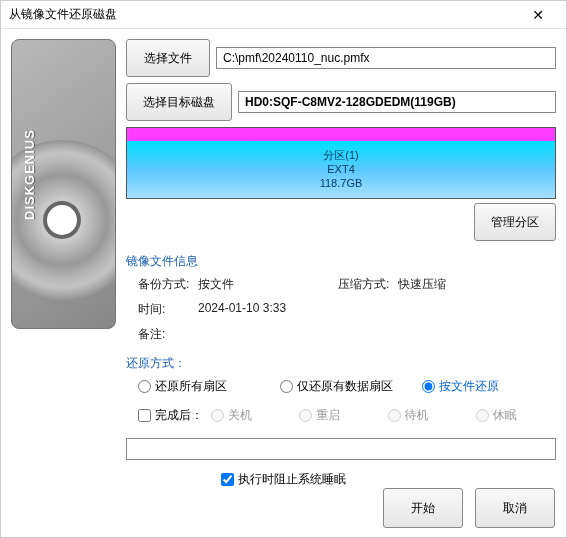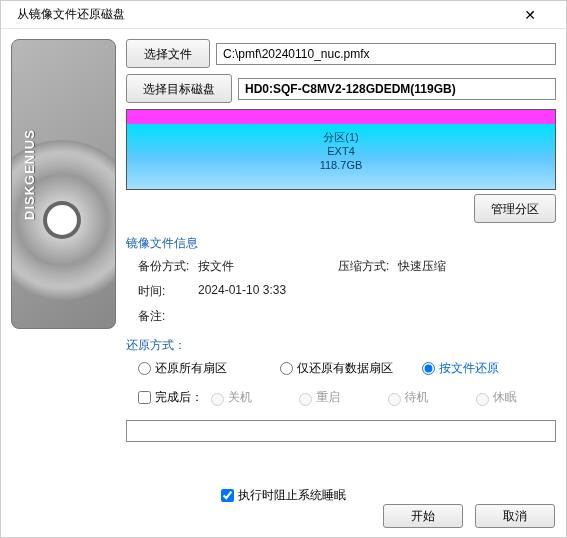--- a/index.html
+++ b/index.html
@@ -1,61 +1,61 @@
 <!DOCTYPE html>
 <html><head>
   <meta charset="utf-8">
   <style>
     * { margin: 0; padding: 0; box-sizing: border-box; font-family: "Microsoft YaHei", sans-serif; font-size: 12px; }
     body { background: #fff; width: 567px; height: 538px; overflow: hidden; border: 1px solid #ccc; }
     
-    .titlebar { height: 28px; background: #fff; display: flex; align-items: center; padding: 0 16px; border-bottom: 1px solid #e5e5e5; }
+    .titlebar { height: 28px; background: #fff; display: flex; align-items: center; padding: 0 8px; border-bottom: 1px solid #e5e5e5; }
     .titlebar-text { flex: 1; font-size: 12px; }
     .titlebar-close { width: 40px; text-align: center; cursor: pointer; font-size: 14px; }
     
     .content { display: flex; padding: 10px; gap: 10px; }
     
     .left-panel { width: 105px; }
     .disk-image { width: 105px; height: 290px; background: linear-gradient(145deg, #b8b8b8, #888); border-radius: 8px; position: relative; overflow: hidden; border: 1px solid #777; }
     .platter { position: absolute; left: -30px; top: 100px; width: 160px; height: 160px; border-radius: 50%; background: radial-gradient(#ddd 10%, #999 40%, #ccc 60%, #888); box-shadow: inset 0 0 20px rgba(0,0,0,0.4); }
     .platter::after { content:''; position:absolute; left:50%; top:50%; width:30px; height:30px; border-radius:50%; background:#fff; transform:translate(-50%,-50%); box-shadow:0 0 0 4px #666; }
     .brand { position: absolute; top: 180px; left: 10px; color: #fff; font-weight: bold; font-size: 13px; transform: rotate(-90deg); transform-origin: left top; letter-spacing: 1px; text-shadow: 0 1px 1px rgba(0,0,0,0.5); }
     
     .right-panel { flex: 1; }
     
     .row { display: flex; align-items: center; margin-bottom: 6px; gap: 6px; }
-    .btn { height: 29px; padding: 0 16px; background: linear-gradient(#f9f9f9,#e5e5e5); border: 1px solid #888; border-radius: 3px; cursor: pointer; text-align: center; line-height: 20px; }
+    .btn { height: 38px; padding: 0 16px; background: linear-gradient(#f9f9f9,#e5e5e5); border: 1px solid #888; border-radius: 3px; cursor: pointer; text-align: center; line-height: 20px; }
     .btn-sm { min-width: 84px; }
     .text-field { flex: 1; height: 22px; border: 1px solid #888; padding: 0 6px; line-height: 20px; background: #fff; }
     
-    .partition-bar { margin-top: 4px; border: 1px solid #555; background: linear-gradient(to bottom, #ff3cff 0%, #ff3cff 18%, #00e0ff 18%, #5cc8ff 60%, #a5e0ff 100%); height: 81px; position: relative; text-align: center; padding-top: 20px; color: #003a5c; }
+    .partition-bar { margin-top: 4px; border: 1px solid #555; background: linear-gradient(to bottom, #ff3cff 0%, #ff3cff 18%, #00e0ff 18%, #5cc8ff 60%, #a5e0ff 100%); height: 72px; position: relative; text-align: center; padding-top: 20px; color: #003a5c; }
     .partition-bar div { line-height: 14px; font-size: 11px; }
     
     .row-right { display: flex; justify-content: flex-end; margin-top: 4px; align-items: center; }
     
     .section-title { color: #1a5fb4; margin: 12px 0 6px 0; }
     
     .info-grid { padding-left: 12px; }
     .info-row { display: flex; margin-bottom: 8px; }
     .info-label { width: 60px; color: #222; }
     .info-val { width: 140px; color: #222; }
     
     .restore-mode { display: flex; padding-left: 12px; gap: 8px; margin-bottom: 12px; justify-content: space-between; }
     .radio-item { display: flex; align-items: center; gap: 4px; flex: 1; }
     .radio-item input[type=radio] { margin: 0; }
     .radio-selected { color: #0066dd; font-weight: 500; }
     
     .after-row { display: flex; align-items: center; padding-left: 12px; gap: 8px; margin-bottom: 14px; }
-    .muted { color: #999; align-items: flex-end; }
+    .muted { color: #999; }
     
     .progress { height: 22px; border: 1px solid #888; background: #fff; margin: 4px 0 0 0; }
     
     .bottom-bar { position: absolute; bottom: 10px; left: 12px; right: 12px; display: flex; align-items: center; flex-direction: column; }
     .bottom-bar .actions { margin-left: auto; display: flex; gap: 12px; }
-    .btn-lg { min-width: 80px; height: 24px; line-height: 22px; }
+    .btn-lg { min-width: 80px; height: 40px; line-height: 22px; }
     
     input[type=checkbox], input[type=radio] { vertical-align: middle; }
     label { display: inline-flex; align-items: center; gap: 4px; }
   </style>
 </head>
 <body>
 
 <div class="titlebar">
   <span class="titlebar-text">从镜像文件还原磁盘</span>
   <span class="titlebar-close">✕</span>

